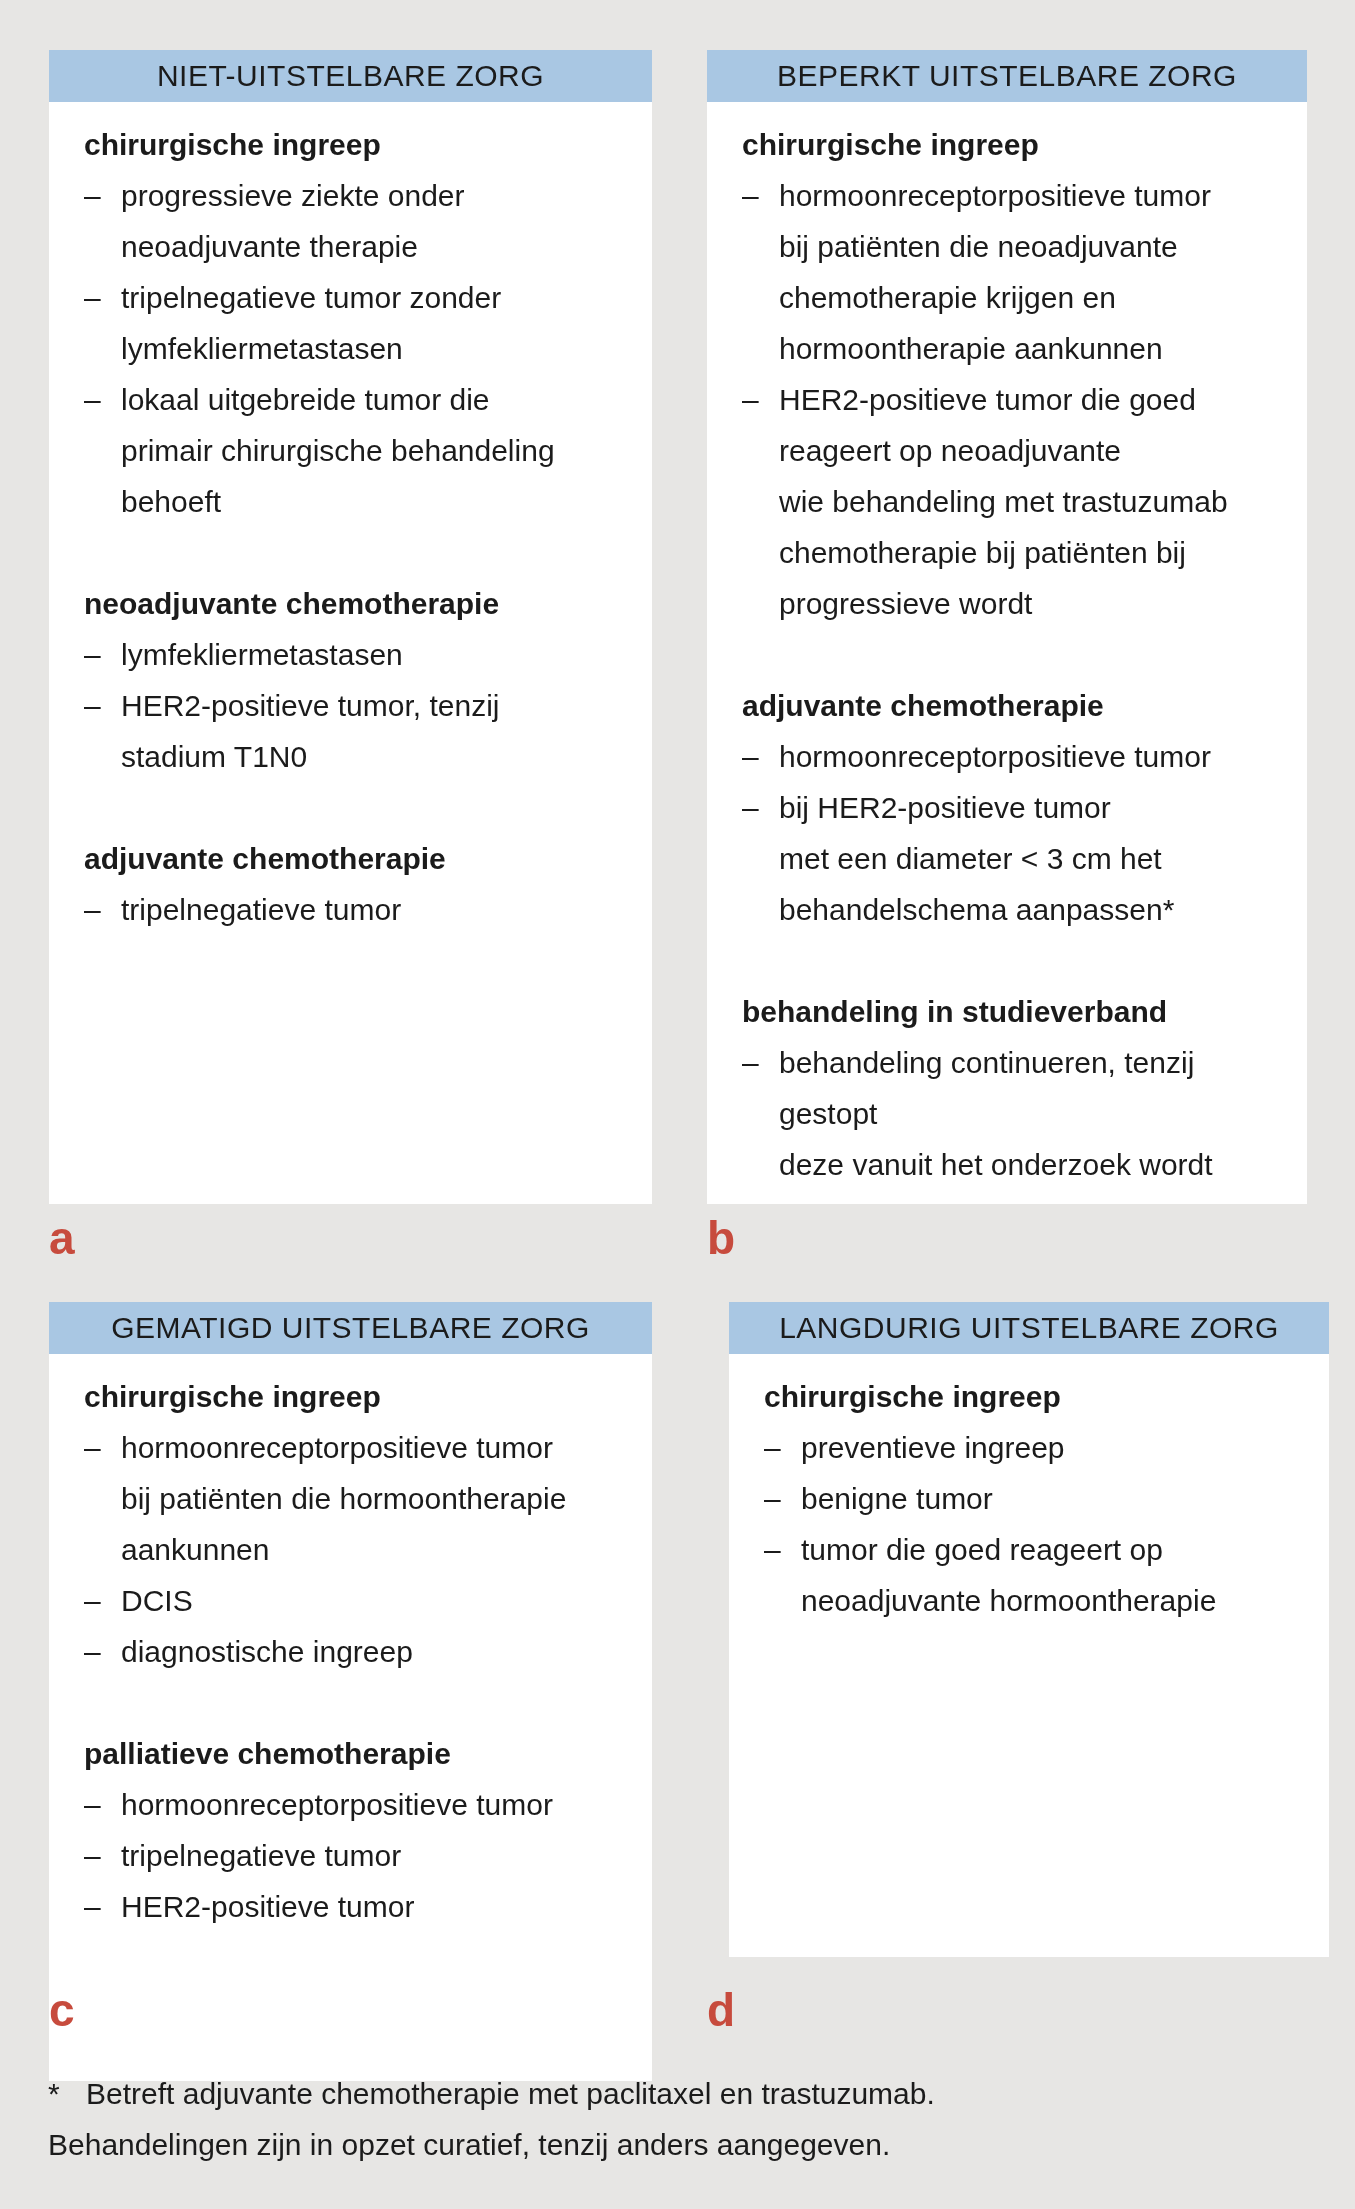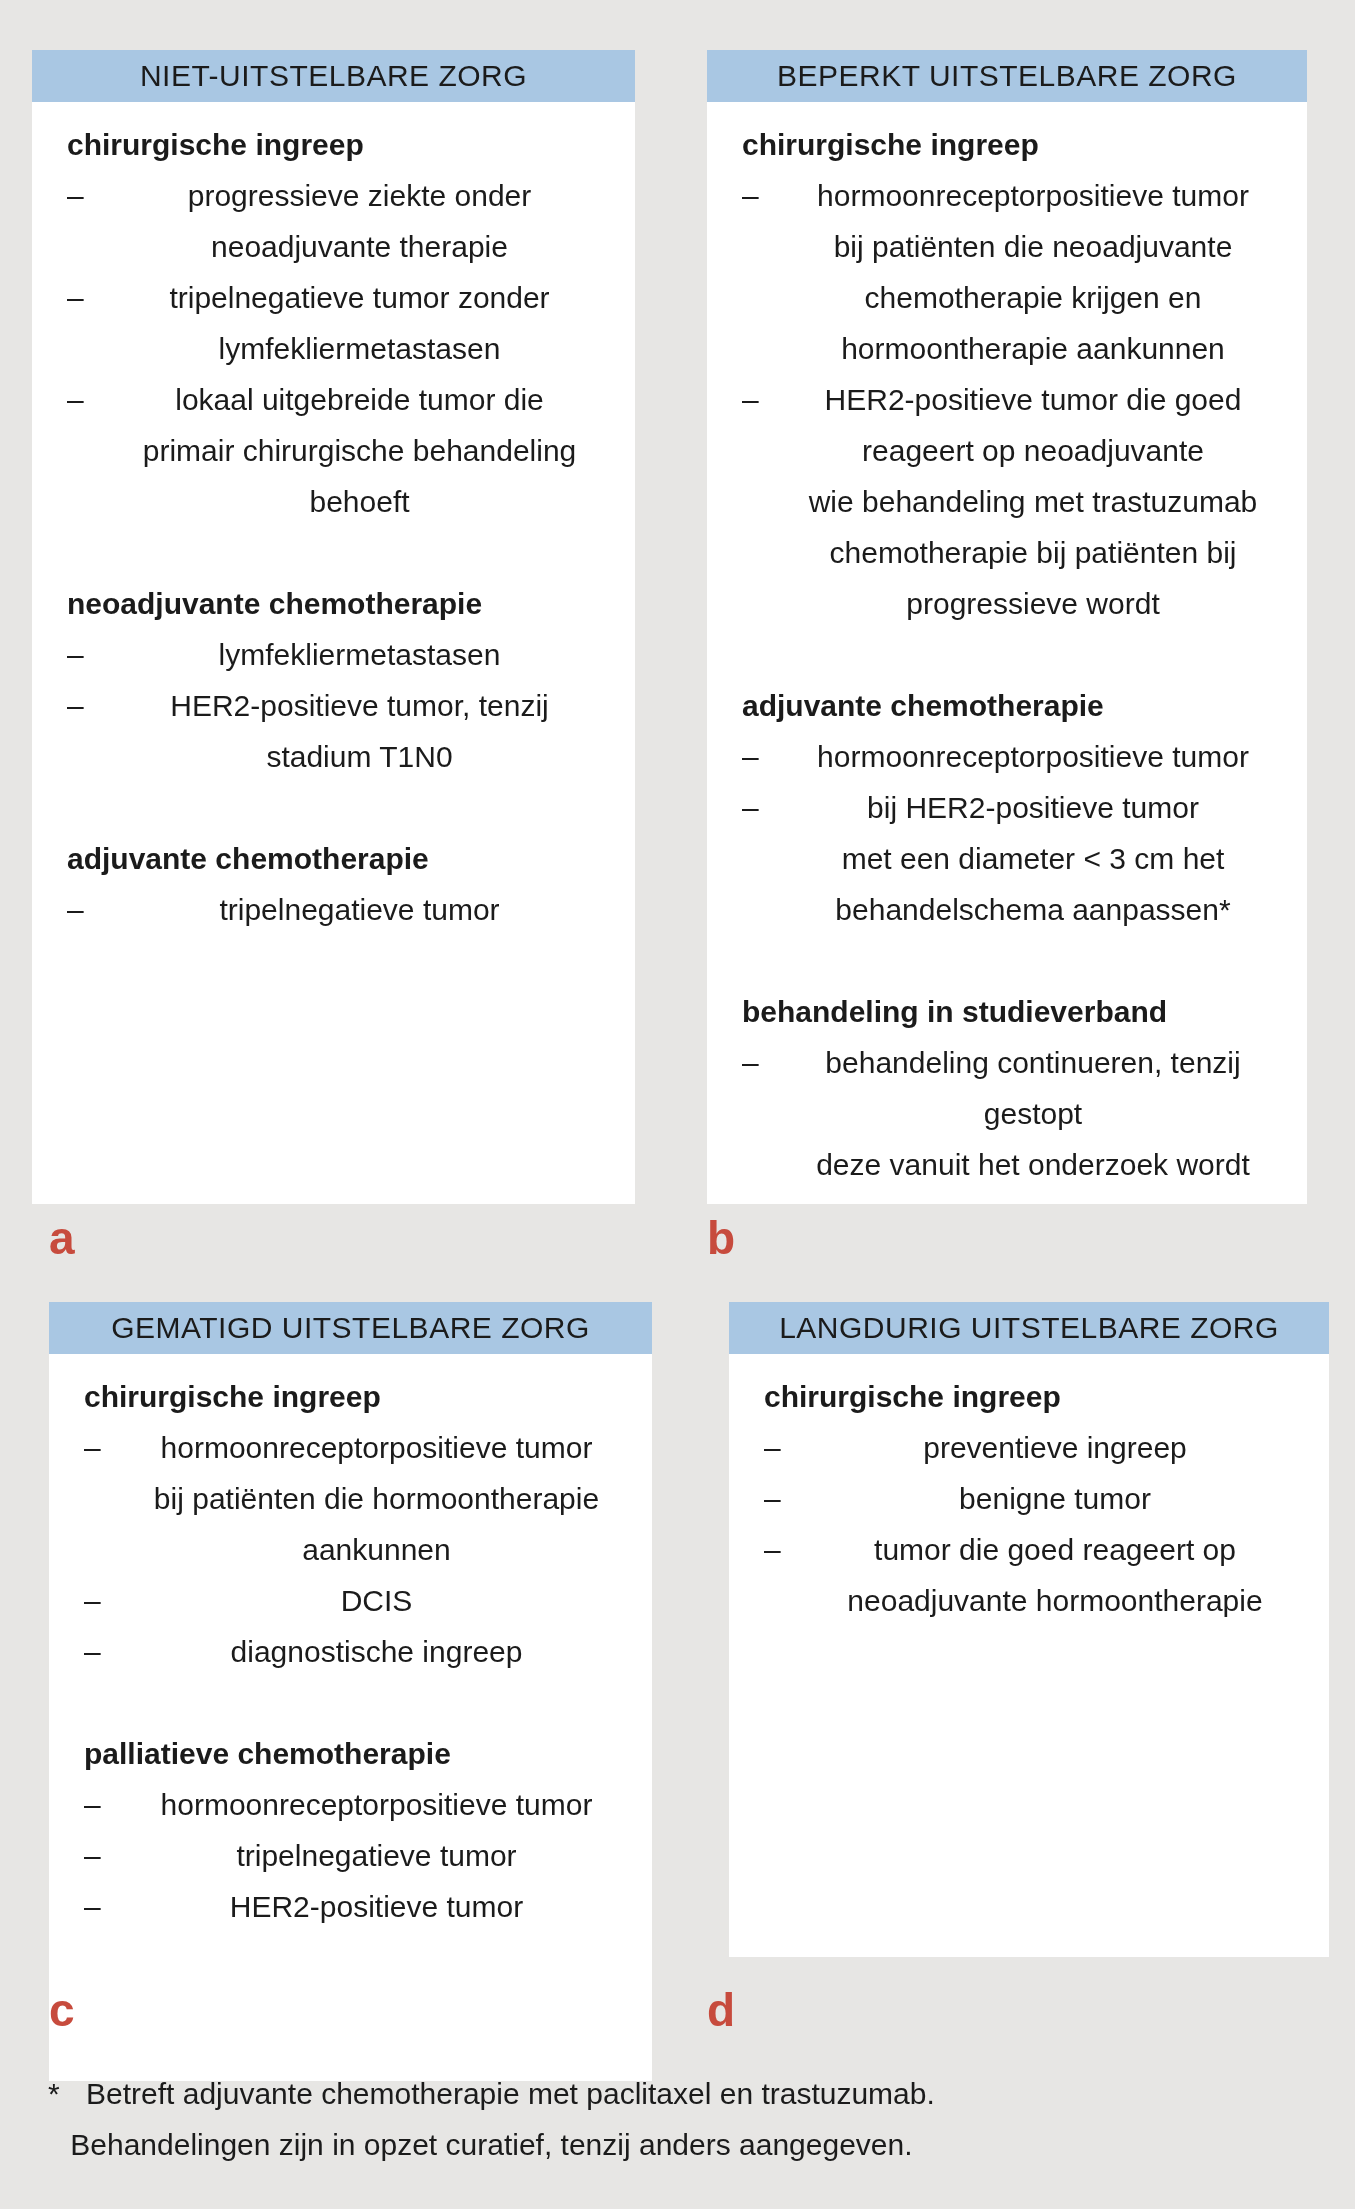--- a/index.html
+++ b/index.html
@@ -14,21 +14,21 @@
     background: var(--bg, #e7e6e4);
     font-family: "Liberation Sans", "DejaVu Sans", sans-serif;
     color: var(--text, #1b1b1b);
     overflow: hidden;
   }
   .panel {
     position: absolute;
     display: flex;
     flex-direction: column;
   }
-  #panel-a { left: 32px;  top: 50px;   width: 603px; height: 1154px; }
+  #panel-a { left: 49px;  top: 50px;   width: 603px; height: 1154px; }
   #panel-b { left: 707px; top: 50px;   width: 600px; height: 1154px; }
   #panel-c { left: 49px;  top: 1302px; width: 603px; height: 779px; }
   #panel-d { left: 729px; top: 1302px; width: 600px; height: 655px; }
 
   .panel-header {
     height: 52px;
     flex: 0 0 52px;
     background: var(--header, #a9c7e3);
     display: flex;
     align-items: center;
@@ -50,21 +50,21 @@
     font-weight: bold;
     white-space: nowrap;
   }
   .item { display: flex; }
   .item .dash {
     flex: 0 0 37px;
     width: 37px;
     white-space: nowrap;
   }
   .item-lines { flex: 1 1 auto; }
-  .line { white-space: nowrap; text-align: center; }
+  .line { white-space: nowrap; }
 
   .panel-label {
     position: absolute;
     font-size: 46px;
     line-height: 51px;
     font-weight: bold;
     color: var(--label, #c74b3d);
   }
   #label-a { left: 49px;  top: 1213px; }
   #label-b { left: 707px; top: 1213px; }

